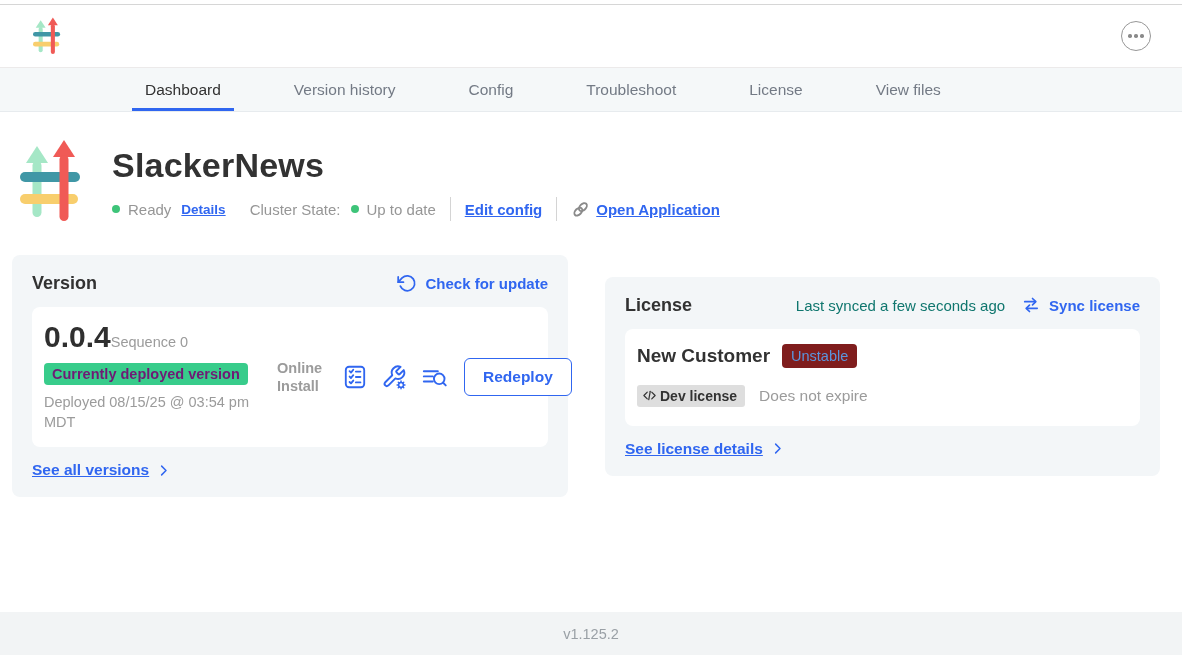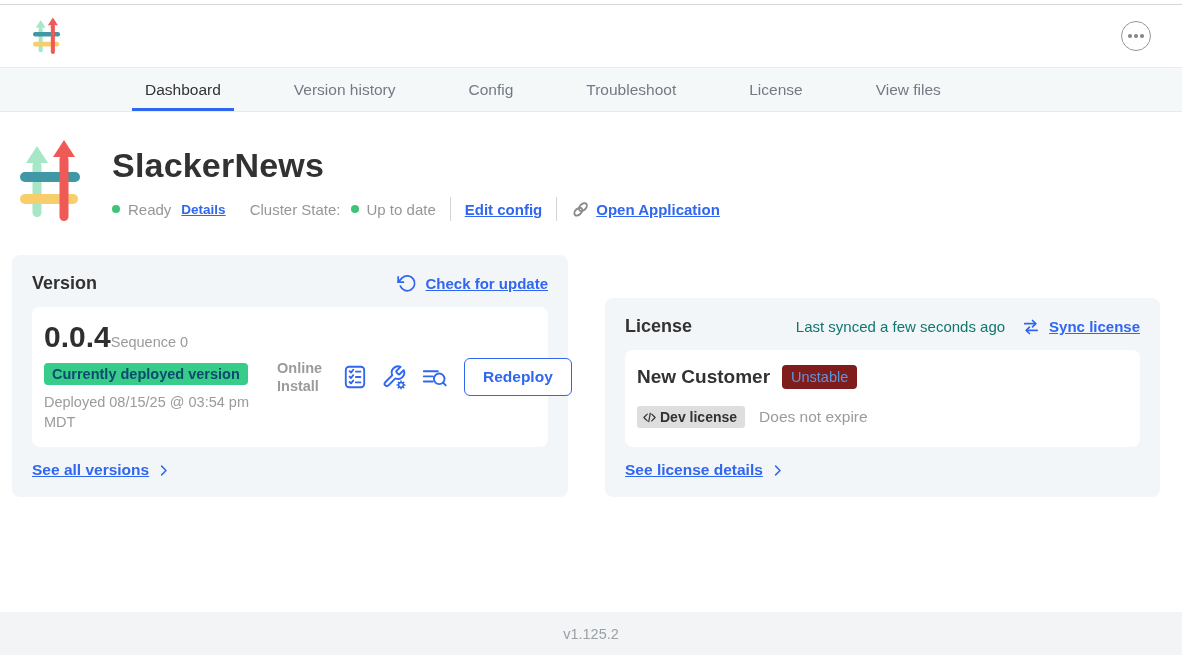--- a/index.html
+++ b/index.html
@@ -33,38 +33,38 @@
   .status-row .dot{margin-right:8px;}
   .link{color:#3066f0;text-decoration:underline;cursor:pointer;}
   .details-link{font-size:13.5px;font-weight:700;margin:0 24px 0 10px;}
   .cluster-label{margin-right:10px;}
   .vdiv{width:1px;height:24px;background:#d4d4d4;margin:0 14px;}
   .editcfg-link{font-size:15px;font-weight:600;}
   .openapp-link{display:flex;align-items:center;gap:6px;font-size:15px;font-weight:700;}
   .openapp-link .chain{flex:none;display:flex;}
 
   
-  .cards{display:flex;align-items:flex-end;gap:37px;padding-left:12px;margin-top:33px;}
+  .cards{display:flex;align-items:center;gap:37px;padding-left:12px;margin-top:33px;}
   .card{background:#f3f6f8;border-radius:8px;padding:18px 20px 18px;box-sizing:border-box;}
   .card-ver{width:556px;}
   .card-lic{width:555px;}
   .card-header{display:flex;align-items:center;justify-content:space-between;margin-bottom:13px;}
   .card-title{font-size:18px;font-weight:700;color:#323232;}
   .hdr-right{display:flex;align-items:center;gap:10px;}
   .hdr-link{display:flex;align-items:center;gap:8px;color:#3066f0;font-size:15px;font-weight:600;cursor:pointer;}
-  .hdr-link .lbl{text-decoration:underline;}
+  .hdr-link .lbl{}
   .last-synced{color:#0f766e;font-size:15px;margin-right:6px;}
 
   .inner{background:#fff;border-radius:8px;}
   .ver-inner{padding:13px 12px 15px;display:flex;align-items:stretch;}
   .ver-left{width:233px;flex:none;}
   .ver-row{display:flex;align-items:baseline;}
   .ver-num{font-size:30px;font-weight:700;color:#2f2f2f;}
   .ver-seq{font-size:14.5px;color:#9b9b9b;}
-  .dep-badge{display:inline-block;margin-top:9px;background:#38cc8b;color:#0c4a6e;font-size:14.5px;font-weight:600;padding:3px 8px;border-radius:4px;}
+  .dep-badge{display:inline-block;margin-top:9px;background:#38cc8b;color:#701a75;font-size:14.5px;font-weight:600;padding:3px 8px;border-radius:4px;}
   .dep-at{margin-top:8px;font-size:14.5px;color:#9b9b9b;line-height:1.35;width:235px;}
   .ver-right{flex:1;display:flex;align-items:center;gap:13px;align-self:center;margin-top:2px;}
   .install-type{font-size:14.5px;font-weight:700;color:#9b9b9b;line-height:1.25;width:52px;flex:none;}
   .icon-btn{background:none;border:none;padding:0;cursor:pointer;display:flex;align-items:center;}
   .redeploy-btn{margin-left:3px;background:#fff;border:1px solid #3066f0;color:#3066f0;font-weight:700;font-size:15.5px;padding:9px 18px;border-radius:6px;cursor:pointer;font-family:inherit;}
   .see-link{margin-top:14px;display:inline-flex;align-items:center;gap:7px;color:#3066f0;font-size:15.5px;font-weight:600;cursor:pointer;}
   .see-link .lbl{text-decoration:underline;}
 
   .lic-inner{padding:15px 12px 19px;}
   .cust-row{display:flex;align-items:center;gap:12px;}

